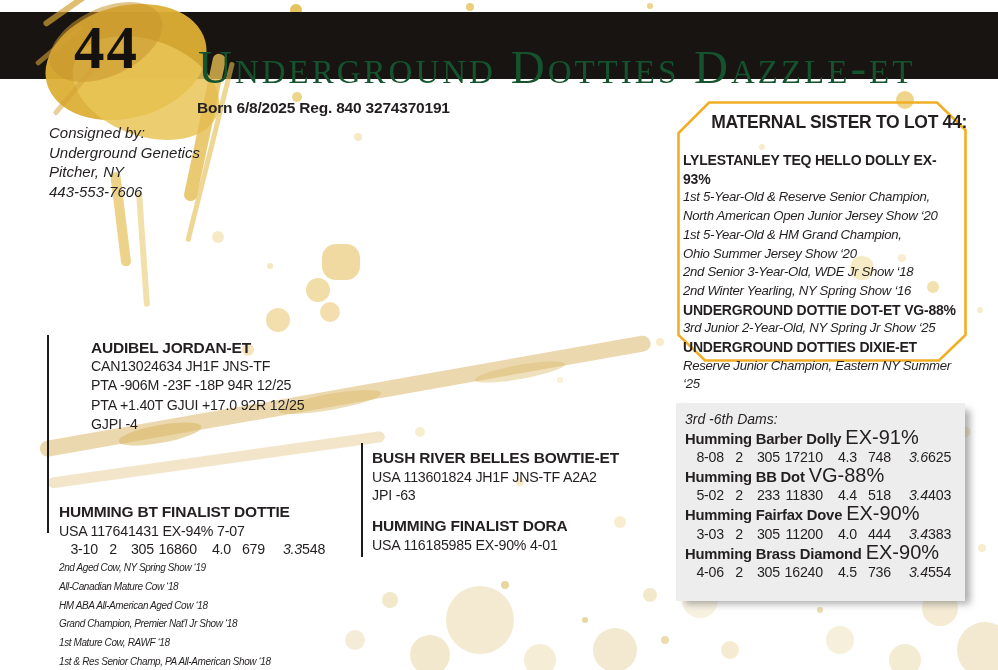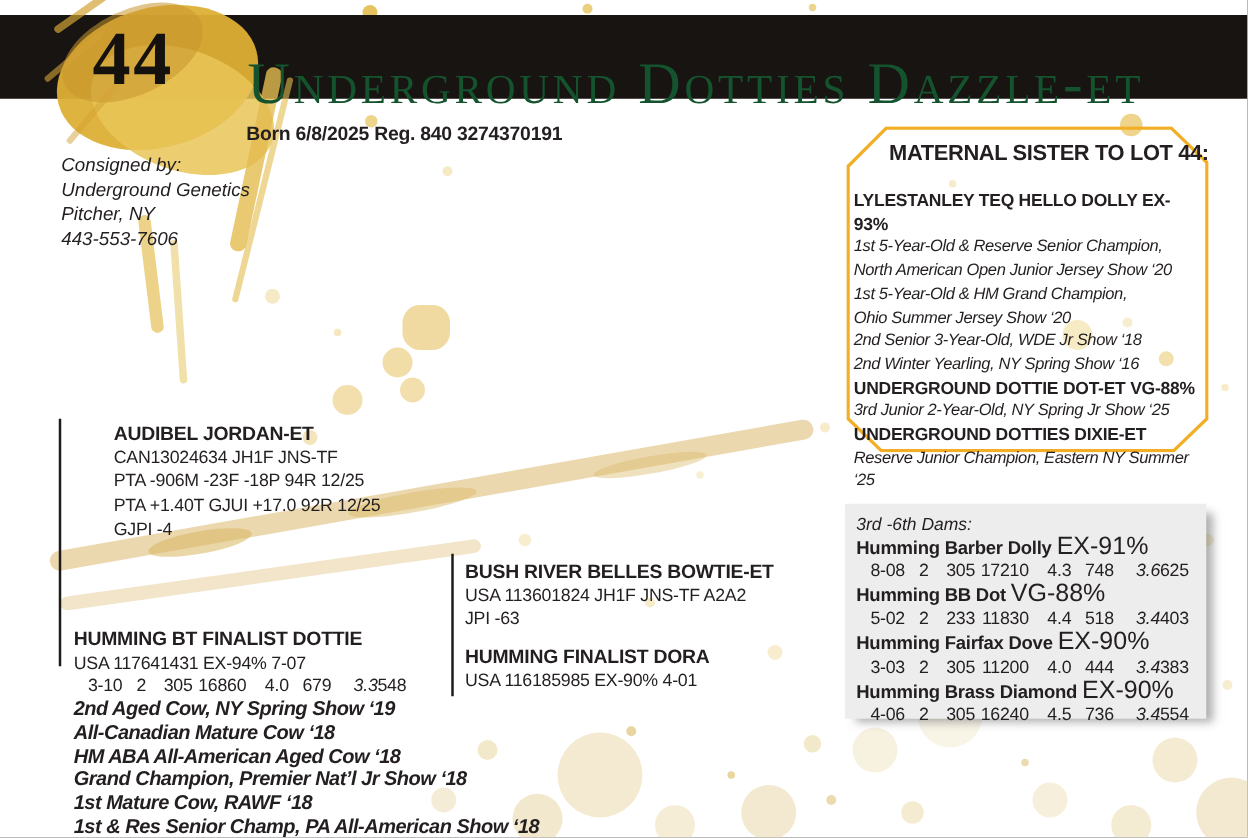--- a/index.html
+++ b/index.html
@@ -38,41 +38,41 @@
   }
   .mbox-lines{position:absolute;left:6px;top:50px;width:278px;text-align:left;line-height:18.7px;}
   .mbox-lines .b{font-weight:bold;font-size:14px;letter-spacing:-0.2px;}
   .mbox-lines .i{font-style:italic;font-size:13.2px;letter-spacing:-0.3px;}
 
   
   .ped-title{font-weight:bold;font-size:15.5px;letter-spacing:-0.2px;}
   .ped-line{font-size:14.2px;letter-spacing:-0.2px;}
   .sire-block{position:absolute;left:59px;top:338px;line-height:19.2px;margin-left:32px;}
   .dam-block{position:absolute;left:59px;top:503px;line-height:18.7px;}
-  .award{font-style:italic;font-weight:bold;font-size:16px;letter-spacing:-0.4px;white-space:nowrap;}
+  .award{font-style:italic;font-weight:normal;font-size:10px;letter-spacing:-0.4px;white-space:nowrap;}
   .mgs-block{position:absolute;left:372px;top:449px;line-height:18.6px;}
   .mgd-block{position:absolute;left:372px;top:517px;line-height:18.6px;}
   .vline{position:absolute;width:2px;background:#1d1c1a;}
   .vline-left{left:47px;top:335px;height:198px;}
   .vline-mid{left:361px;top:443px;height:114px;}
 
   
   .stats-row{display:flex;font-size:14.2px;letter-spacing:-0.2px;white-space:nowrap;text-align:right;}
   .stats-row span{display:inline-block;}
   .stats-row span:nth-child(1){width:39px;}
   .stats-row span:nth-child(2){width:19px;}
   .stats-row span:nth-child(3){width:37px;}
   .stats-row span:nth-child(4){width:43px;}
   .stats-row span:nth-child(5){width:34px;}
   .stats-row span:nth-child(6){width:34px;}
   .stats-row span:nth-child(7){width:37px;font-style:italic;}
 
   
   .dams-box{
-    position:absolute;left:676px;top:403px;width:289px;height:172px;
+    position:absolute;left:676px;top:403px;width:289px;height:198px;
     background:#ededee;box-shadow:7px 5px 7px -2px rgba(105,105,105,0.55);
     padding:7px 0 0 9px;box-sizing:border-box;line-height:18.1px;
   }
   .dams-heading{font-style:italic;font-size:14px;}
   .dams-name{font-weight:bold;font-size:14.8px;letter-spacing:-0.2px;}
   .dams-score{font-size:20px;margin-left:4px;}
 </style>
 </head>
 <body>
 

